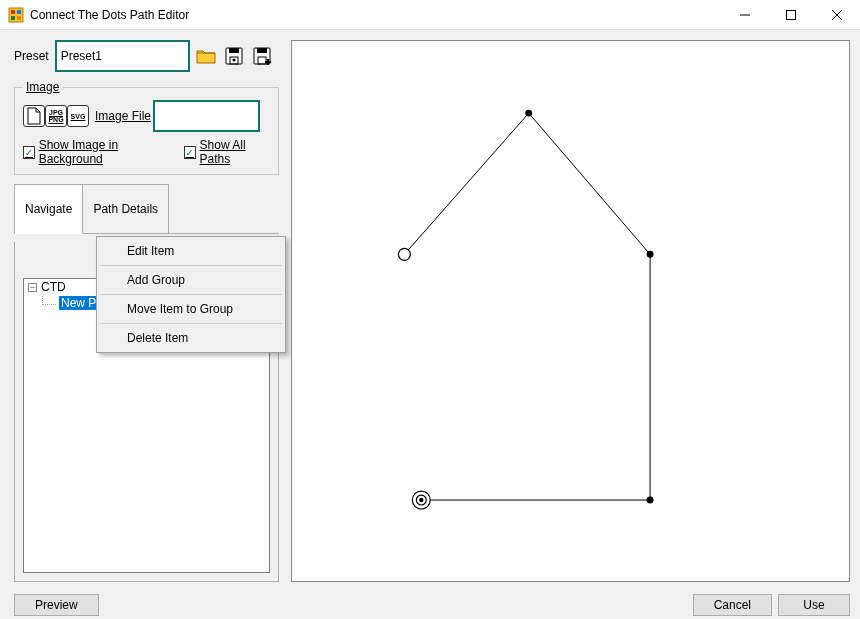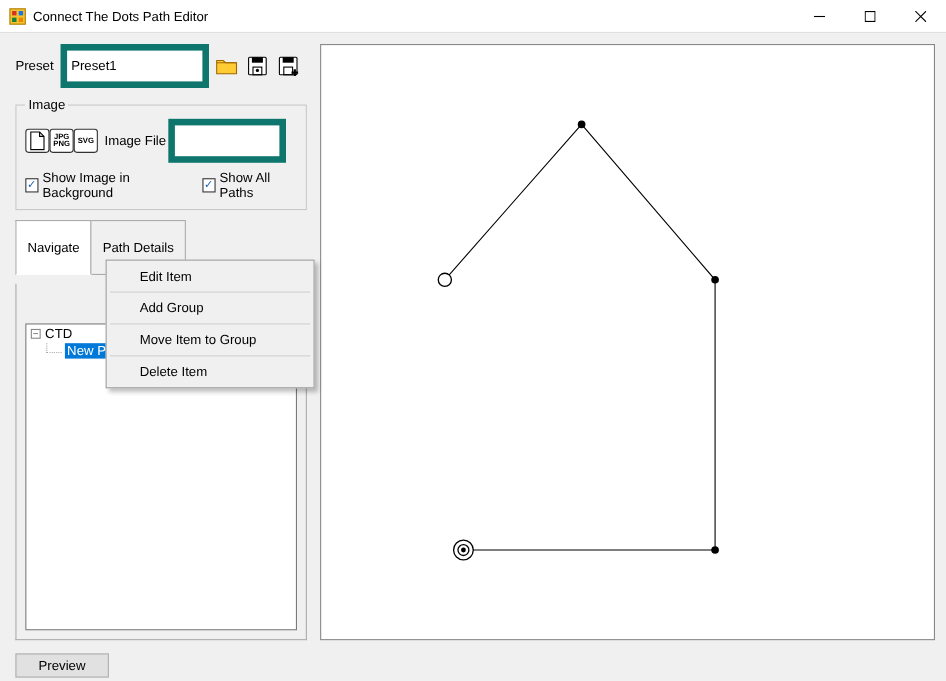--- a/index.html
+++ b/index.html
@@ -45,38 +45,39 @@
     .main-row {
       display: flex;
       flex: 1;
       gap: 12px;
     }
     .left-col { width: 265px; display: flex; flex-direction: column; }
     .row { display: flex; align-items: center; }
     .preset-row { gap: 4px; margin-bottom: 8px; }
     .lbl { margin-right: 2px; }
     .textinput {
-      border: 6px solid #0f766e;
+      border: 2px solid #0f766e;
       background: #fff;
       height: 20px;
       padding: 14px 4px;
       font-size: 12px;
       font-family: inherit;
     }
     .preset-input { width: 135px; }
     .icon-btn {
       width: 24px; height: 24px;
       display: inline-flex;
       align-items: center;
       justify-content: center;
     }
     fieldset {
       border: 1px solid #c9c9c9;
       padding: 6px 8px 8px 8px;
       margin: 0 0 8px 0;
+      text-decoration: underline;
     }
     legend { padding: 0 3px; }
     .img-formats { display: flex; gap: 0; align-items: center; margin-bottom: 6px;}
     .fmt {
       border: 1px solid #333;
       border-radius: 3px;
       width: 22px; height: 22px;
       display: inline-flex;
       align-items: center; justify-content: center;
       font-size: 7px; font-weight: bold;
@@ -279,20 +280,24 @@
           <circle cx="130" cy="460" r="9" fill="#fff" stroke="#000" stroke-width="1.2"></circle>
           <circle cx="130" cy="460" r="5" fill="#fff" stroke="#000" stroke-width="1.2"></circle>
           <circle cx="130" cy="460" r="2.2" fill="#000"></circle>
         </g>
       </svg>
     </div>
   </div>
 
   <div class="bottom-row">
     <button class="btn">Preview</button>
+    <div class="bottom-right">
+      <button class="btn">Cancel</button>
+      <button class="btn">Use</button>
+    </div>
   </div>
 </div>
 
 <div class="context-menu">
   <div class="cm-item">Edit Item</div>
   <div class="cm-sep"></div>
   <div class="cm-item">Add Group</div>
   <div class="cm-sep"></div>
   <div class="cm-item">Move Item to Group</div>
   <div class="cm-sep"></div>

